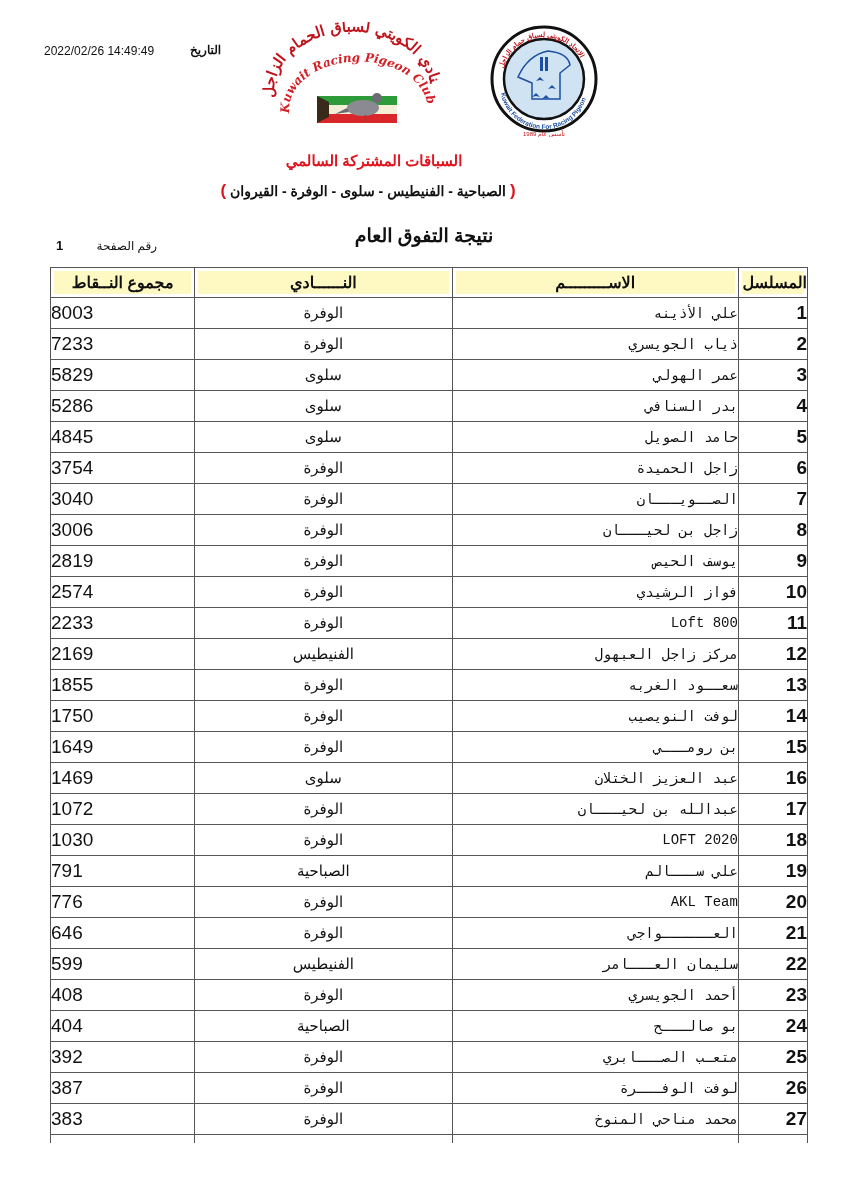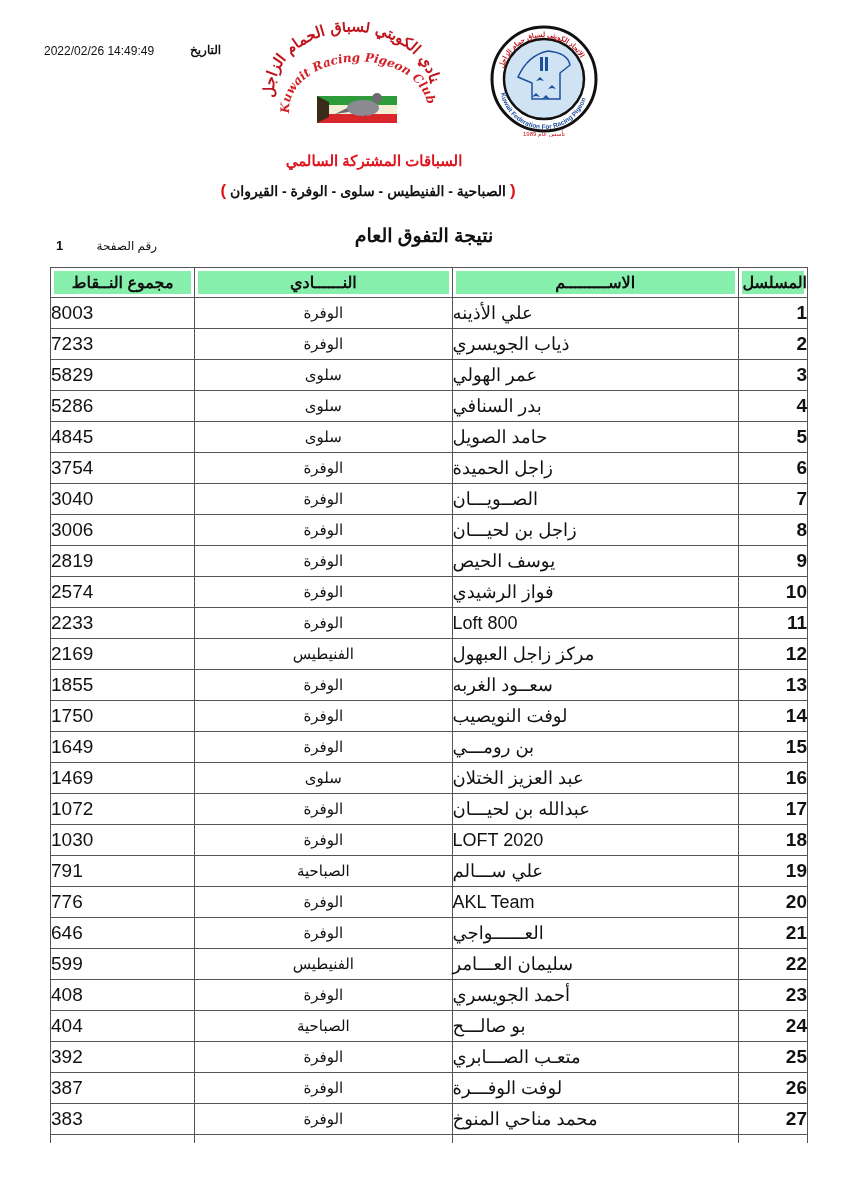--- a/index.html
+++ b/index.html
@@ -12,27 +12,27 @@
   .subtitle-red { left:0; width:748px; top:152px; text-align:center; color:#e0141e; font-size:15px; font-weight:bold; direction:rtl; }
   .clubs-line { left:0; width:736px; top:181px; text-align:center; font-size:14px; font-weight:bold; direction:rtl; }
   .clubs-line .paren { color:#e0141e; font-size:17px; }
   .main-title { left:0; width:848px; top:224px; text-align:center; font-size:19px; font-weight:bold; direction:rtl; }
   .season { right:44px; top:245px; font-size:13px; direction:rtl;margin-top:36px; }
   .season b { font-size:14px; }
   .page-num { left:56px; top:238px; font-size:12px; direction:rtl; }
   .page-num .num { font-weight:bold; font-size:13px; margin-right:30px; }
   table.results { position:absolute; left:50px; top:267px; width:758px; border-collapse:collapse; direction:rtl; table-layout:fixed; }
   table.results th, table.results td { border:1px solid #555; padding:0; height:30px; }
-  table.results th { height:29px; background:#86efac; font-weight:bold; font-size:16px; box-shadow: inset 0 0 0 3px #fff; margin-top: 16px; }
+  table.results th { height:29px; background:#fef9c3; font-weight:bold; font-size:16px; box-shadow: inset 0 0 0 3px #fff; margin-top: 16px; }
   th.c-serial { width:68px; text-align:right; padding-right:4px; }
   th.c-name { width:285px;text-align:center; }
   th.c-club { width:256px; }
   th.c-pts { width:143px; }
   td.serial { text-align:right; padding-right:4px; font-weight:bold; font-size:19px; }
-  td.name { text-align:left; padding-right:10px; font-size:18px; }
+  td.name { text-align:right; padding-right:10px; font-size:14px;font-family:Liberation Mono, monospace; }
   td.club { text-align:center; font-size:15px; }
   td.pts { text-align:left; padding-left:80px; font-size:19px; direction:ltr; }
   tr.filler td { height:8px; border-bottom:none; }
 </style>
 </head>
 <body>
 
 <div class="abs date-label">التاريخ</div>
 <div class="abs date-value">2022/02/26 14:49:49</div>
 

